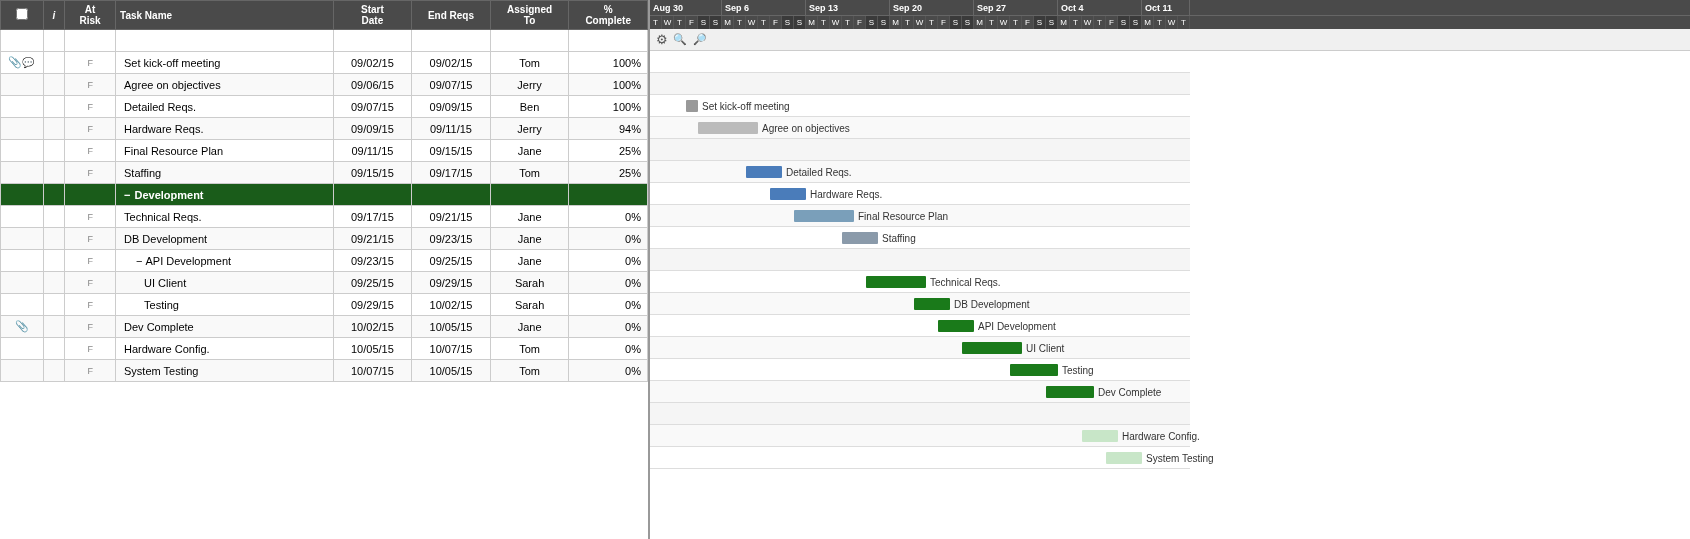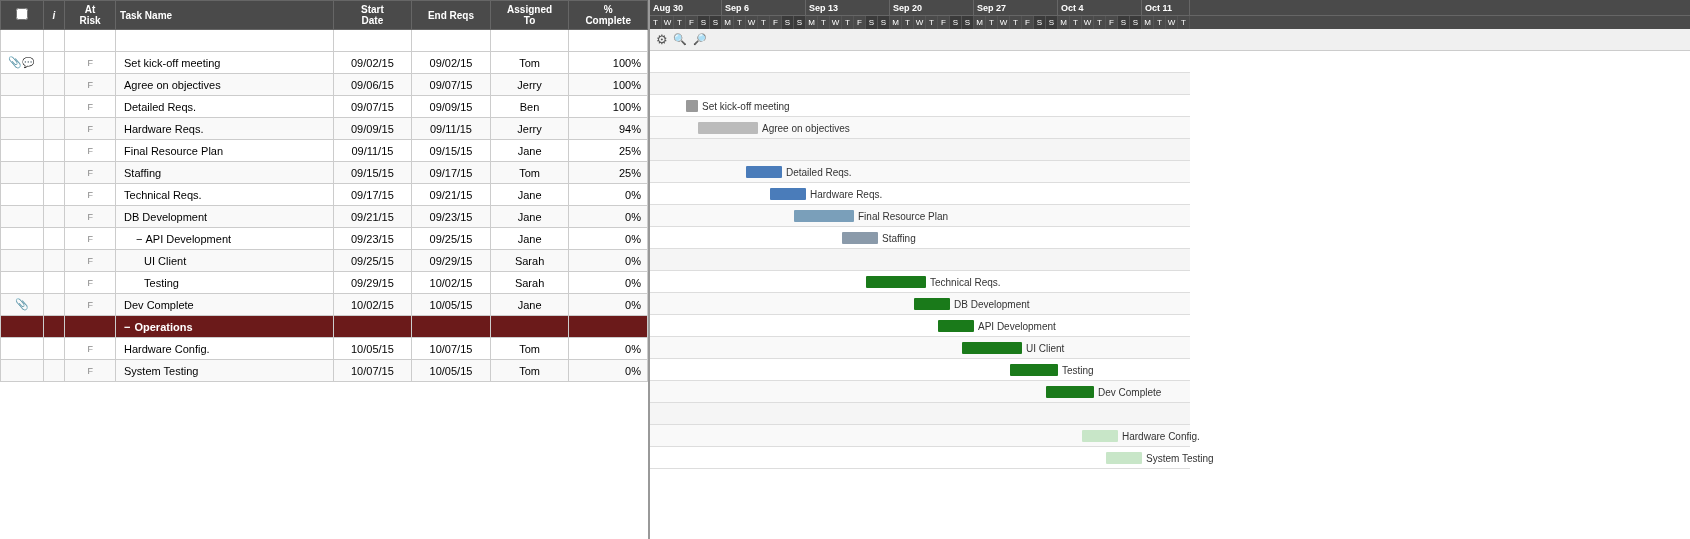--- a/index.html
+++ b/index.html
@@ -207,20 +207,32 @@
           <tr class="task-row">
     <td style="background:#f9f9f9; text-align:center;"></td>
     <td style="background:#f9f9f9;"></td>
     <td style="background:#f9f9f9; text-align:center; color:#888; font-size:9px;">F</td>
     <td style="background:#f9f9f9; padding-left:8px;">Staffing</td>
     <td style="background:#f9f9f9; text-align:center;">09/15/15</td>
     <td style="background:#f9f9f9; text-align:center;">09/17/15</td>
     <td style="background:#f9f9f9; text-align:center;">Tom</td>
     <td style="background:#f9f9f9; text-align:right; padding-right:6px;">25%</td>
   </tr>
+          <tr class="group-dev">
+    <td style="background:#1a5c1a;"></td>
+    <td style="background:#1a5c1a;"></td>
+    <td style="background:#1a5c1a;"></td>
+    <td style="background:#1a5c1a; color:#fff; font-weight:bold; padding-left:8px;">
+      <span style="margin-right:4px;">−</span>Development
+    </td>
+    <td style="background:#1a5c1a;"></td>
+    <td style="background:#1a5c1a;"></td>
+    <td style="background:#1a5c1a;"></td>
+    <td style="background:#1a5c1a;"></td>
+  </tr>
           <tr class="task-row">
     <td style="background:#fff; text-align:center;"></td>
     <td style="background:#fff;"></td>
     <td style="background:#fff; text-align:center; color:#888; font-size:9px;">F</td>
     <td style="background:#fff; padding-left:8px;">Technical Reqs.</td>
     <td style="background:#fff; text-align:center;">09/17/15</td>
     <td style="background:#fff; text-align:center;">09/21/15</td>
     <td style="background:#fff; text-align:center;">Jane</td>
     <td style="background:#fff; text-align:right; padding-right:6px;">0%</td>
   </tr>
@@ -266,32 +278,20 @@
   </tr>
           <tr class="task-row">
     <td style="background:#f9f9f9; text-align:center;"><span style="font-size:11px;">📎</span></td>
     <td style="background:#f9f9f9;"></td>
     <td style="background:#f9f9f9; text-align:center; color:#888; font-size:9px;">F</td>
     <td style="background:#f9f9f9; padding-left:8px;">Dev Complete</td>
     <td style="background:#f9f9f9; text-align:center;">10/02/15</td>
     <td style="background:#f9f9f9; text-align:center;">10/05/15</td>
     <td style="background:#f9f9f9; text-align:center;">Jane</td>
     <td style="background:#f9f9f9; text-align:right; padding-right:6px;">0%</td>
-  </tr>
-          <tr class="group-ops">
-    <td style="background:#6b1a1a;"></td>
-    <td style="background:#6b1a1a;"></td>
-    <td style="background:#6b1a1a;"></td>
-    <td style="background:#6b1a1a; color:#fff; font-weight:bold; padding-left:8px;">
-      <span style="margin-right:4px;">−</span>Operations
-    </td>
-    <td style="background:#6b1a1a;"></td>
-    <td style="background:#6b1a1a;"></td>
-    <td style="background:#6b1a1a;"></td>
-    <td style="background:#6b1a1a;"></td>
   </tr>
           <tr class="task-row">
     <td style="background:#fff; text-align:center;"></td>
     <td style="background:#fff;"></td>
     <td style="background:#fff; text-align:center; color:#888; font-size:9px;">F</td>
     <td style="background:#fff; padding-left:8px;">Hardware Config.</td>
     <td style="background:#fff; text-align:center;">10/05/15</td>
     <td style="background:#fff; text-align:center;">10/07/15</td>
     <td style="background:#fff; text-align:center;">Tom</td>
     <td style="background:#fff; text-align:right; padding-right:6px;">0%</td>

